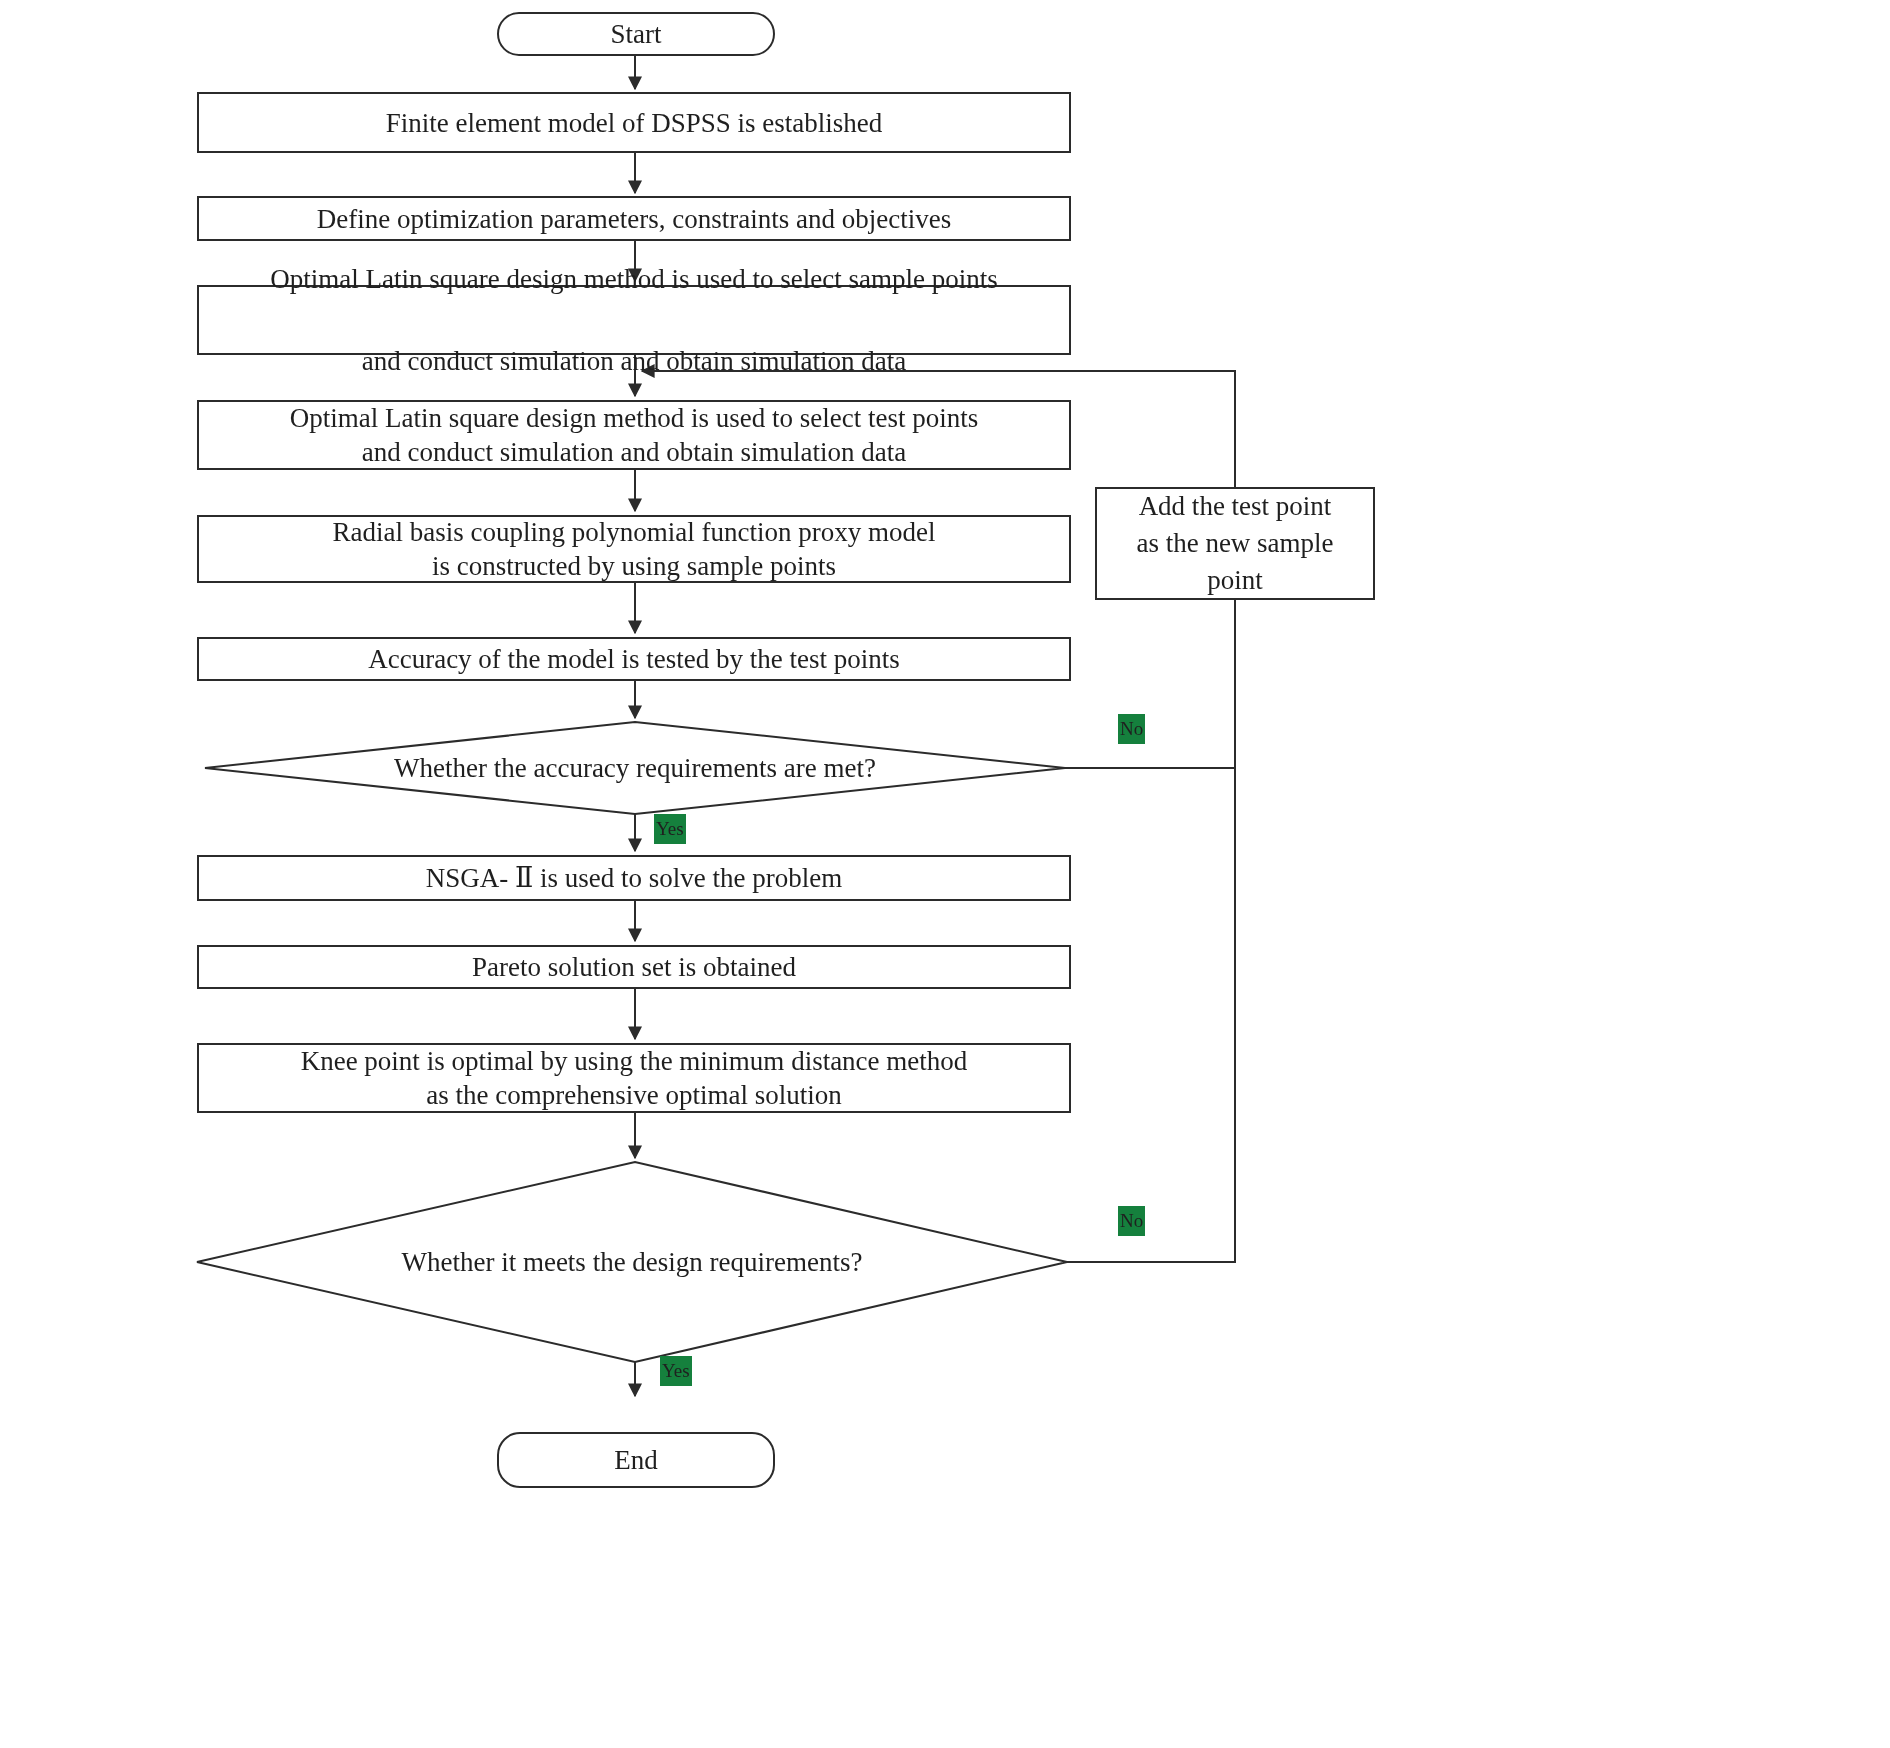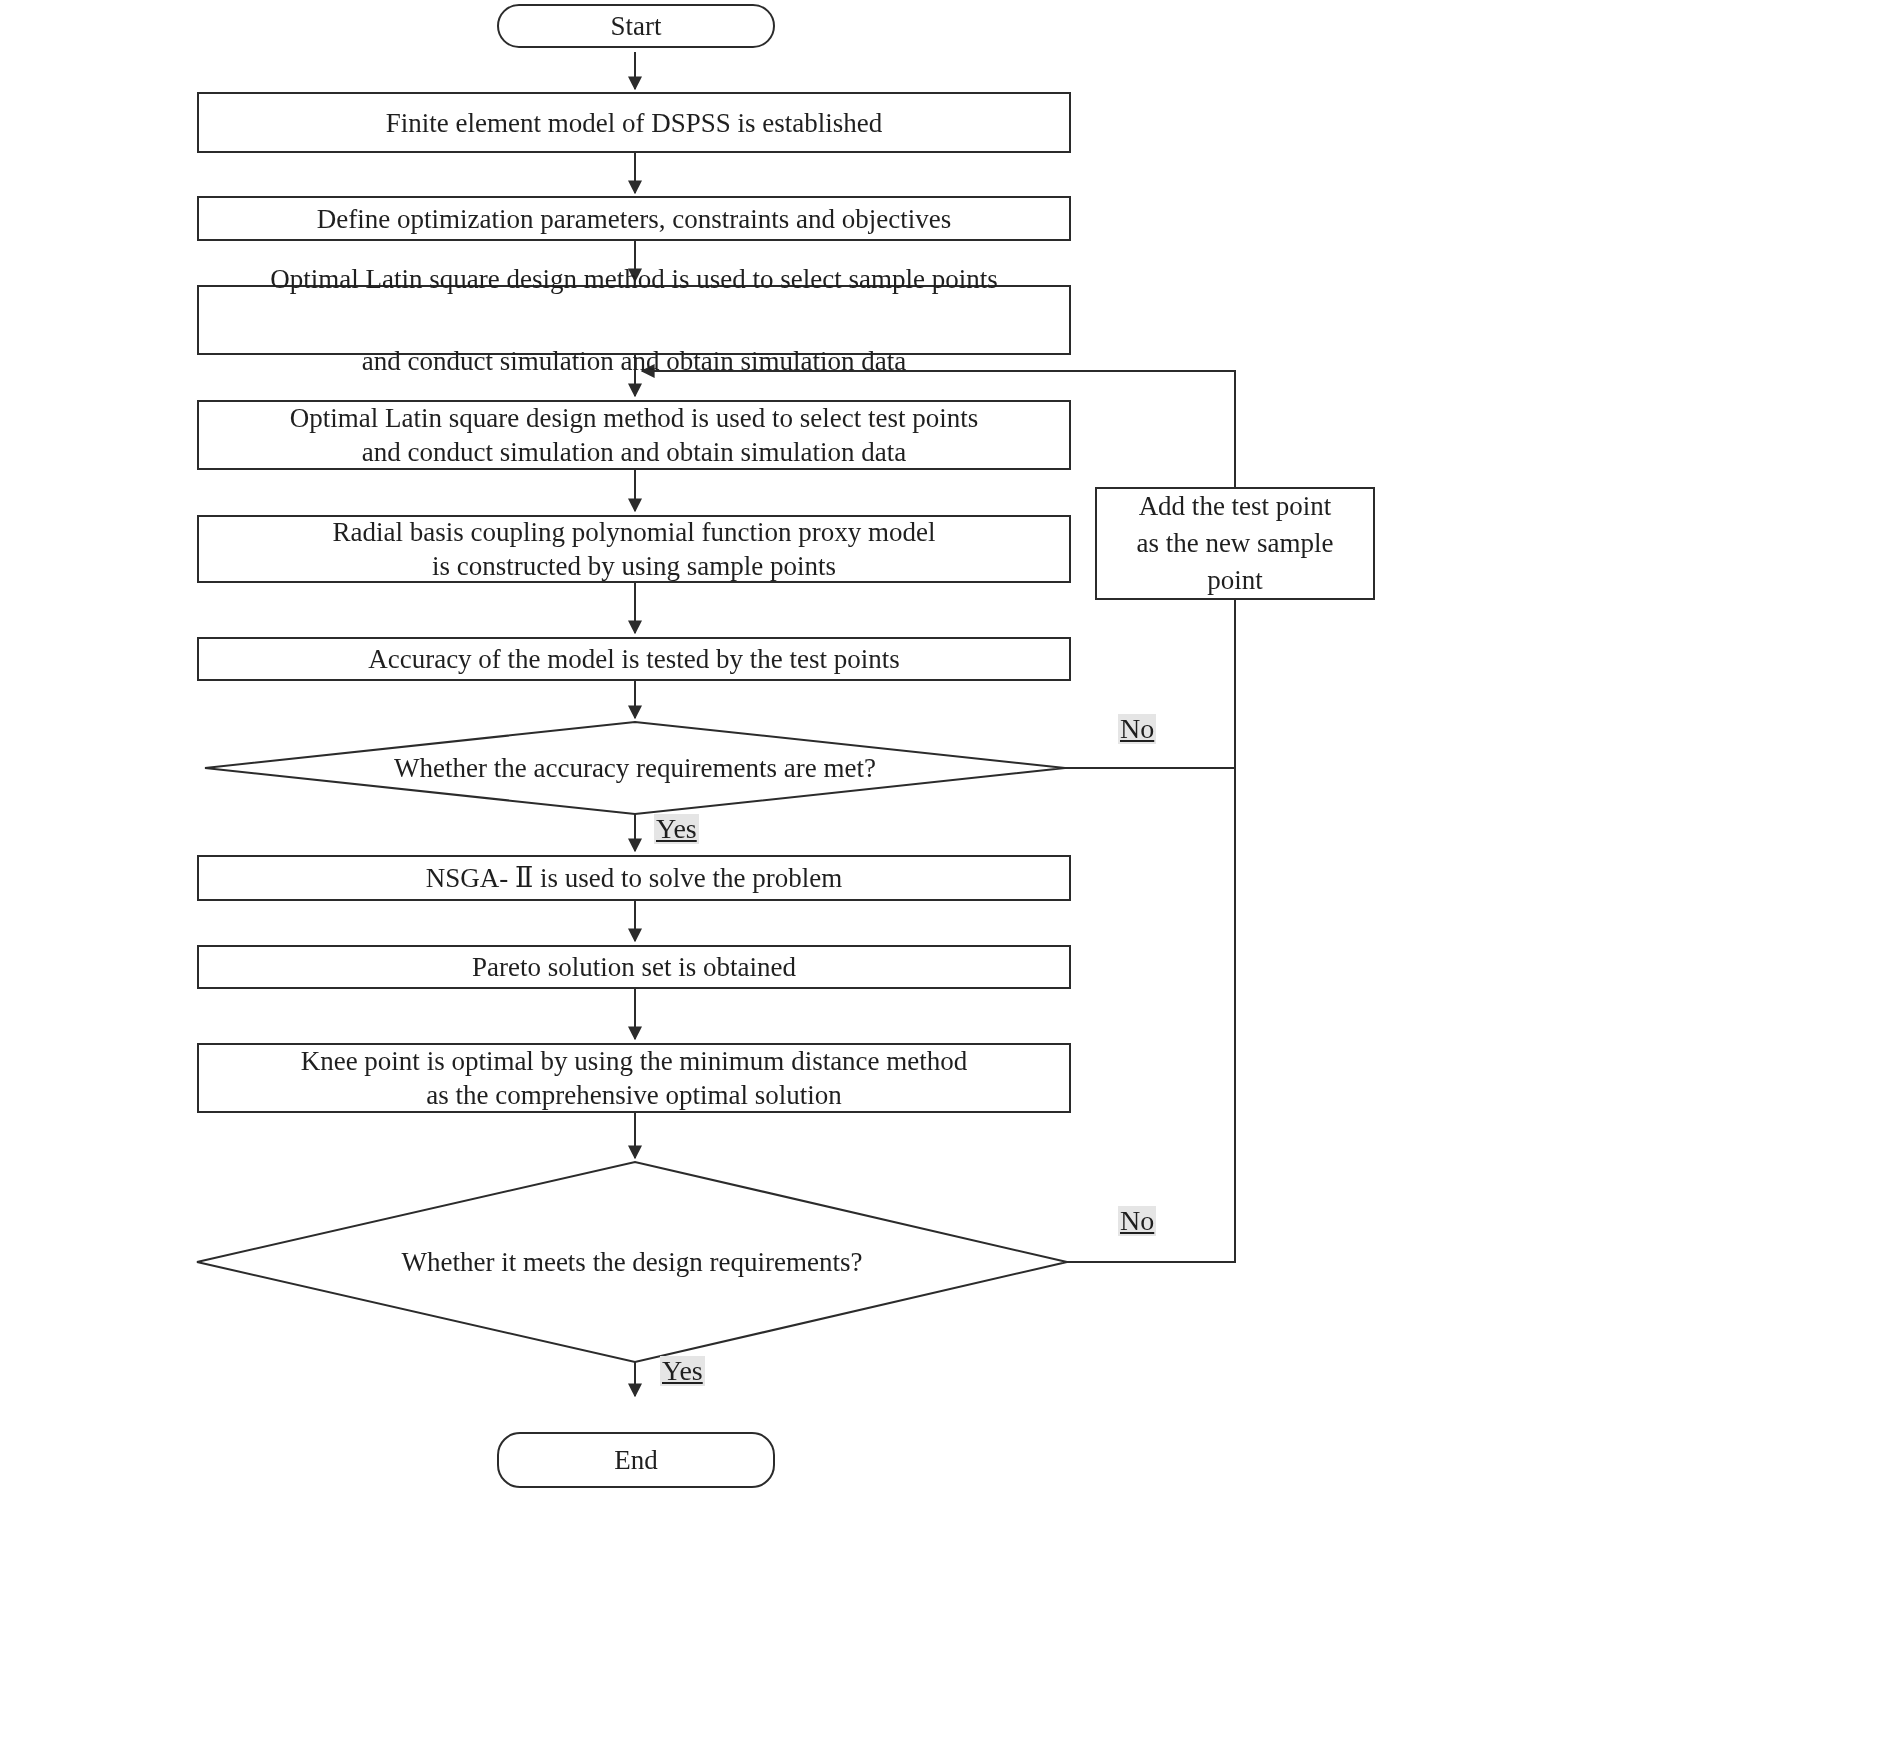--- a/index.html
+++ b/index.html
@@ -37,26 +37,25 @@
     align-items: center;
     justify-content: center;
     text-align: center;
     font-size: 27px;
     line-height: 34px;
     z-index: 3;
     pointer-events: none;
   }
   .edge-label {
     position: absolute;
-    font-size: 28px;
+    font-size: 19px;
     line-height: 30px;
     z-index: 3;
-    background: #e5e5e5;
+    background: #15803d;
     padding: 0 2px;
-    text-decoration: underline;
   }
 </style>
 </head>
 <body>
 
 <div class="canvas">
 
   <svg class="connectors" width="1890" height="1748" viewBox="0 0 1890 1748">
     <defs>
       <marker id="arrow" viewBox="0 0 10 10" refX="9" refY="5" markerWidth="7" markerHeight="7" orient="auto">
@@ -79,21 +78,21 @@
 
       <path d="M1067,1262 L1235,1262 L1235,371 L642,371" marker-end="url(#arrow)"></path>
 
       <line x1="1065" y1="768" x2="1236" y2="768"></line>
 
       <polygon points="205,768 635,722 1065,768 635,814" fill="#ffffff"></polygon>
       <polygon points="197,1262 635,1162 1067,1262 635,1362" fill="#ffffff"></polygon>
     </g>
   </svg>
 
-  <div class="node stadium" style="left:497px; top:4px; width:278px; height:44px;">
+  <div class="node stadium" style="left:497px; top:12px; width:278px; height:44px;">
     <div>Start</div>
   </div>
 
   <div class="node" style="left:197px; top:92px; width:874px; height:61px;">
     <div>Finite element model of DSPSS is established</div>
   </div>
 
   <div class="node" style="left:197px; top:196px; width:874px; height:45px;">
     <div>Define optimization parameters, constraints and objectives</div>
   </div>

